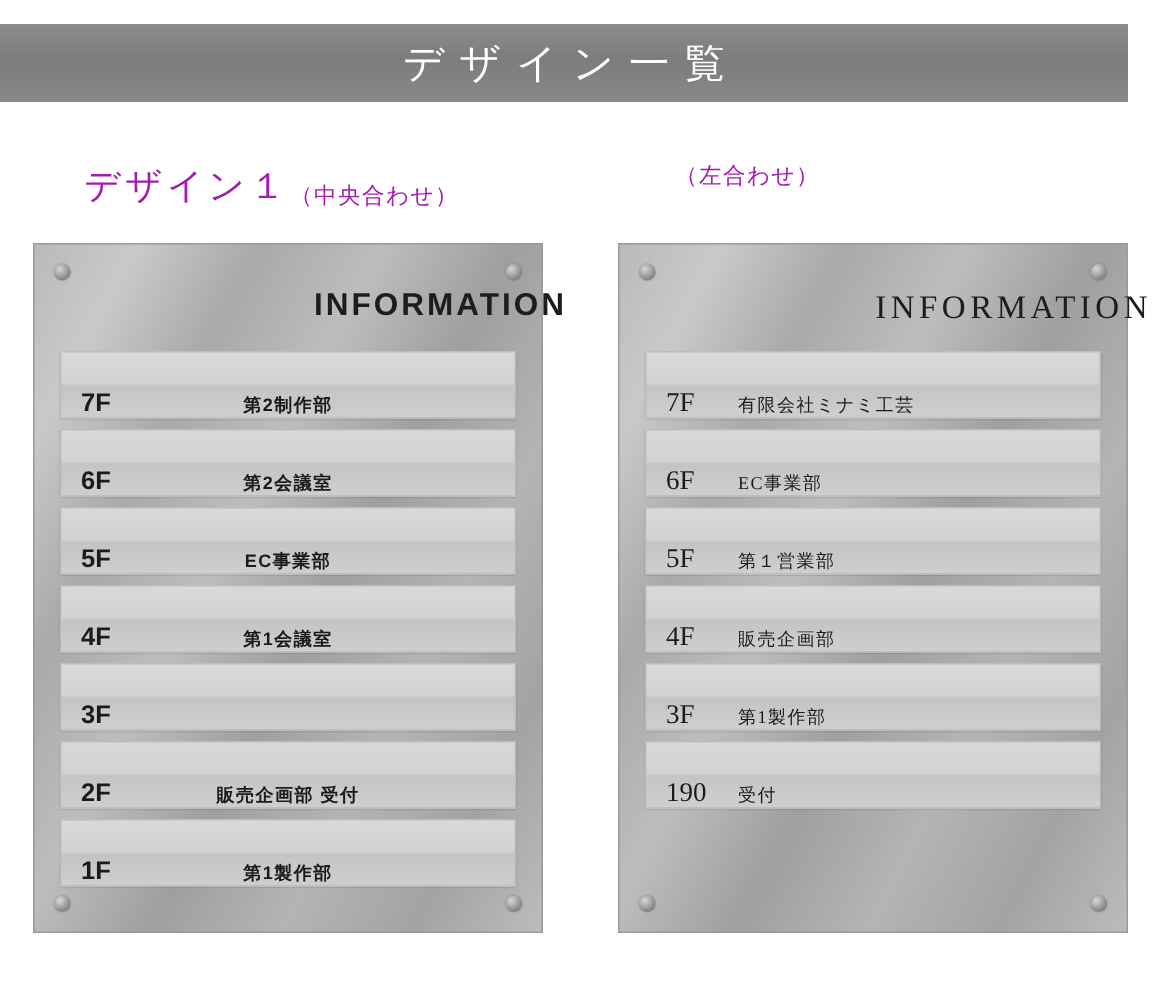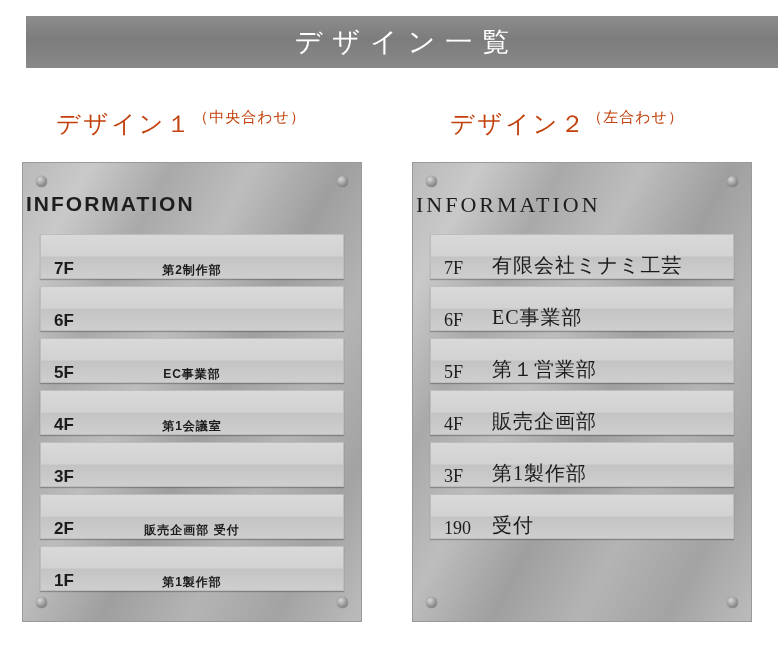--- a/index.html
+++ b/index.html
@@ -16,21 +16,21 @@
 
   .page {
     position: relative;
     width: 780px;
     height: 660px;
   }
 
   
   .header-band {
     position: absolute;
-    left: 26px;
+    left: 0;
     top: 16px;
     width: 752px;
     height: 52px;
     background: linear-gradient(to bottom, #8d8d8d 0%, #7c7c7c 45%, #898989 100%);
     display: flex;
     align-items: center;
     justify-content: center;
   }
   .header-title {
     color: #ffffff;
@@ -45,22 +45,22 @@
   .col-headings {
     position: absolute;
     top: 108px;
     left: 0;
     width: 780px;
     height: 40px;
   }
   .col-heading {
     position: absolute;
     display: flex;
-    align-items: flex-start;
-    color: #c2410c;
+    align-items: flex-end;
+    color: #a21caf;
     white-space: nowrap;
   }
   .col-heading .big {
     font-size: 24px;
     letter-spacing: 3px;
     font-family: "DejaVu Sans", sans-serif;
   }
   .col-heading .small {
     font-size: 15px;
     letter-spacing: 1px;
@@ -98,23 +98,23 @@
     box-shadow: 0 0 1px #6a6a6a;
   }
   .screw.tl { left: 14px; top: 14px; }
   .screw.tr { right: 14px; top: 14px; }
   .screw.bl { left: 14px; bottom: 14px; }
   .screw.br { right: 14px; bottom: 14px; }
 
   .plate-title {
     position: absolute;
     top: 30px;
-    left: 4px;
+    left: 16px;
     width: 100%;
-    text-align: left;
+    text-align: right;
     color: #1d1d1d;
     font-size: 21px;
     font-weight: bold;
     letter-spacing: 2px;
   }
   .plate.right .plate-title {
     font-family: "Liberation Serif", serif;
     font-weight: normal;
     font-size: 22px;
     letter-spacing: 3px;
@@ -158,60 +158,60 @@
     font-family: "Liberation Serif", serif;
   }
   .plate.right .row .floor {
     width: 62px;
     padding-left: 14px;
     box-sizing: border-box;
     font-size: 18px;
     color: #1b1b1b;
   }
   .plate.right .row .name {
-    font-size: 20px;
+    font-size: 12px;
     color: #1b1b1b;
     letter-spacing: 1px;
   }
 </style>
 </head>
 <body>
 
 <div class="page">
 
   <div class="header-band">
     <div class="header-title">デザイン一覧</div>
   </div>
 
   <div class="col-headings">
     <div class="col-heading left">
       <span class="big">デザイン１</span>
       <span class="small">（中央合わせ）</span>
     </div>
     <div class="col-heading right">
-      <span class="big">デザイン２</span>
       <span class="small">（左合わせ）</span>
     </div>
   </div>
 
   <div class="plate left">
     <span class="screw tl"></span>
     <span class="screw tr"></span>
     <span class="screw bl"></span>
     <span class="screw br"></span>
 
     <div class="plate-title">INFORMATION</div>
 
     <div class="rows">
       <div class="row">
         <span class="floor">7F</span>
         <span class="name">第2制作部</span>
       </div>
       <div class="row">
         <span class="floor">6F</span>
+        <span class="name">第2会議室</span>
       </div>
       <div class="row">
         <span class="floor">5F</span>
         <span class="name">EC事業部</span>
       </div>
       <div class="row">
         <span class="floor">4F</span>
         <span class="name">第1会議室</span>
       </div>
       <div class="row">

